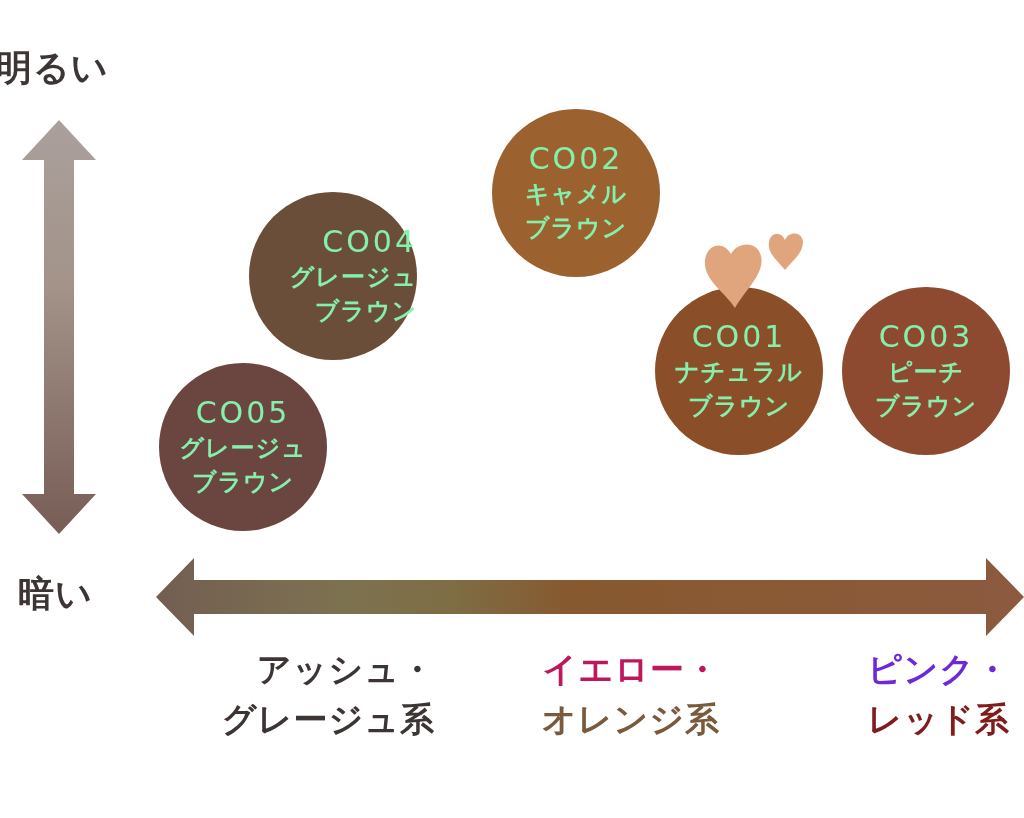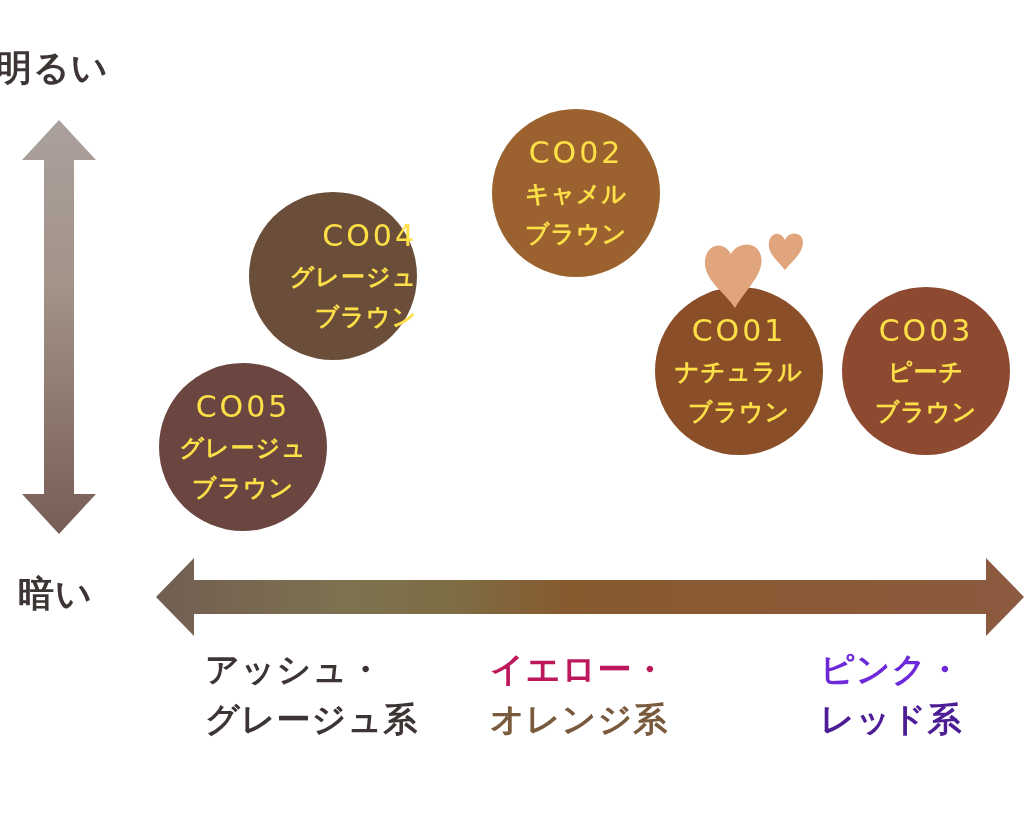--- a/index.html
+++ b/index.html
@@ -10,26 +10,26 @@
   }
   .axis-label {
     position:absolute; color:#3d3434; font-weight:bold;
     font-size:36px; line-height:1; letter-spacing:1px;
   }
   .v-arrow { position:absolute; left:20px; top:120px; width:78px; height:414px; }
   .h-arrow { position:absolute; left:156px; top:558px; width:868px; height:78px; }
   .circle {
     position:absolute; border-radius:50%;
     display:flex; flex-direction:column; align-items:center; justify-content:center;
-    color:#fde047; text-align:center;gap:6px;
+    color:#86efac; text-align:center;
   }
   .circle .code { font-family:"DejaVu Sans", sans-serif; font-size:30px; letter-spacing:3px; line-height:36px; }
   .circle .name { font-weight:bold; font-size:24px; line-height:34px; letter-spacing:1px; }
   .category {
-    position:absolute; text-align:left; font-weight:bold;
+    position:absolute; text-align:right; font-weight:bold;
     font-size:34px; line-height:50px; letter-spacing:1px;
   }
   .hearts { position:absolute; left:695px; top:222px; width:120px; height:90px; }
 </style>
 </head>
 <body>
 
 <div class="axis-label" style="left:-4px; top:50px;">明るい</div>
 <div class="axis-label" style="left:18px; top:576px;">暗い</div>
 
@@ -61,21 +61,21 @@
 <div class="category" style="left:205px; top:644px; width:230px;">
   <div style="color:#3d3434;">アッシュ・</div>
   <div style="color:#3d3434;">グレージュ系</div>
 </div>
 <div class="category" style="left:490px; top:644px; width:230px;">
   <div style="color:#be185d;">イエロー・</div>
   <div style="color:#7a5a3c;">オレンジ系</div>
 </div>
 <div class="category" style="left:820px; top:644px; width:190px;">
   <div style="color:#6d28d9;">ピンク・</div>
-  <div style="color:#4c1d95;">レッド系</div>
+  <div style="color:#7f1d1d;">レッド系</div>
 </div>
 
 <div class="circle" style="left:492px; top:109px; width:168px; height:168px; background:#9b6230;">
   <div class="code">CO02</div>
   <div class="name">キャメル</div>
   <div class="name">ブラウン</div>
 </div>
 
 <div class="circle" style="left:249px; top:192px; width:168px; height:168px; background:#6a4e3a;align-items:flex-end;">
   <div class="code">CO04</div>

